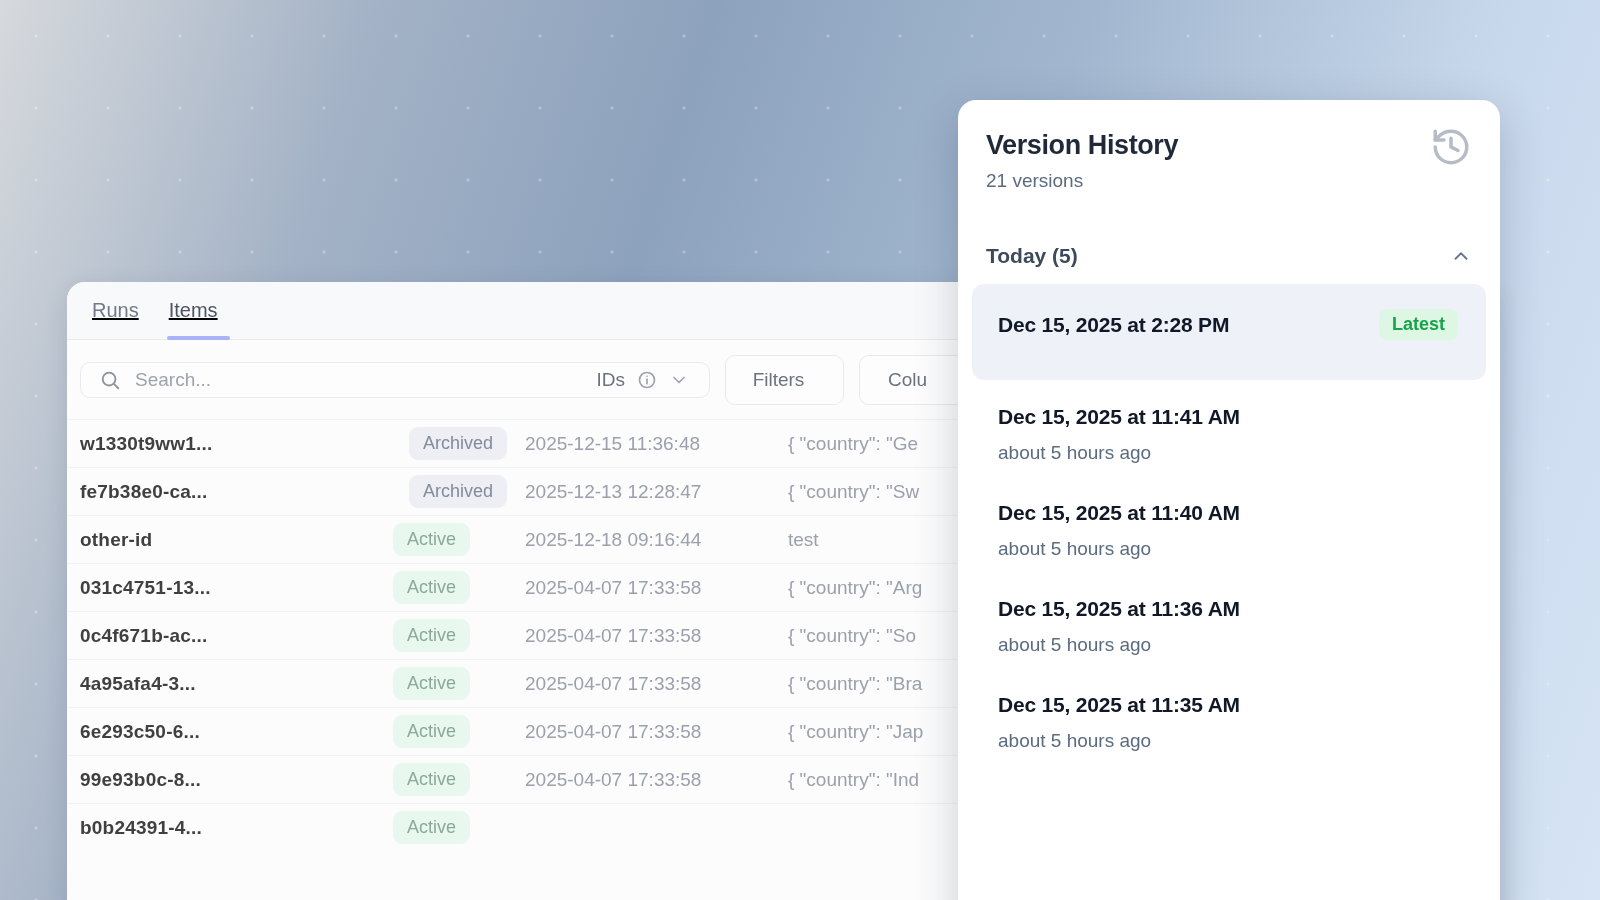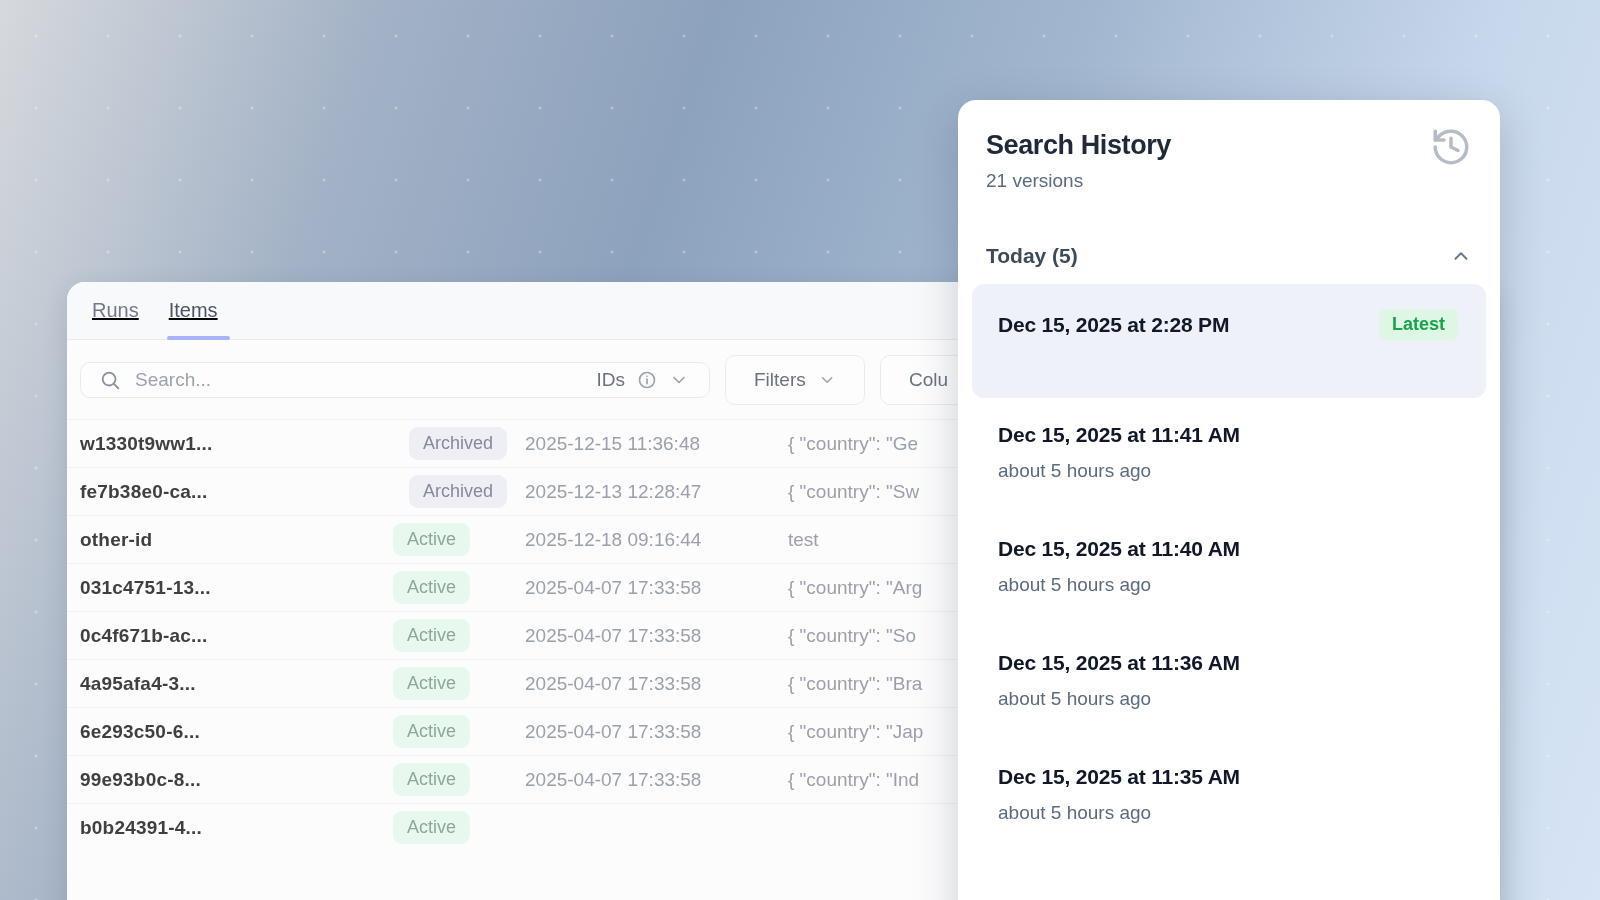--- a/index.html
+++ b/index.html
@@ -53,21 +53,21 @@
     flex: 1; border: none; outline: none; background: transparent;
     font-family: "Liberation Sans", sans-serif; font-size: 19px; color: #374151;
   }
   .searchbox input::placeholder { color: #9ca3af; }
   .ids-cluster { display: flex; align-items: center; gap: 12px; color: #6b7280; font-size: 19px; }
   .btn {
     height: 50px; background: #fdfdfe; border: 1px solid #e8eaee; border-radius: 10px;
     display: flex; align-items: center; gap: 12px; padding: 0 28px;
     font-size: 19px; color: #6b7280;
   }
-  .btn.filters { width: 140px; justify-content: center; }
+  .btn.filters { width: 119px; justify-content: center; }
   .btn.columns { width: 160px; }
 
   
   .table { margin-top: 14px; }
   .trow {
     display: grid; grid-template-columns: 153px 160px 132px 263px 1fr;
     padding-left: 13px; align-items: center; height: 48px;
   }
   .thead { height: 44px; color: #a6adb8; font-size: 19px; }
   .thead .hcell { display: flex; align-items: center; gap: 8px; }
@@ -91,21 +91,21 @@
   .vp-subtitle { font-size: 19px; color: #5b6b80; margin-top: 9px; }
   .history-icon { position: absolute; right: 28px; top: 26px; width: 42px; height: 42px; }
 
   .vp-group-header {
     display: flex; align-items: center; justify-content: space-between;
     padding: 0 28px; margin-top: 52px;
   }
   .vp-group-label { font-size: 21px; font-weight: 600; color: #3d4a5c; }
 
   .vp-entries { margin-top: 16px; padding: 0 14px; }
-  .vp-entry { border-radius: 12px; height: 114px; padding: 25px 28px 0 26px; }
+  .vp-entry { border-radius: 12px; height: 96px; padding: 25px 28px 0 26px; }
   .vp-entry.highlighted { background: #eef1f7; }
   .vp-entry-top { display: flex; align-items: center; justify-content: space-between; }
   .vp-entry-title { font-size: 21px; font-weight: bold; color: #111827; letter-spacing: -0.2px; }
   .vp-entry-sub { font-size: 19px; color: #5b6b80; margin-top: 13px; }
   .latest-badge {
     background: #ddf7e4; color: #17a34a; font-weight: bold; font-size: 18px;
     padding: 5px 13px; border-radius: 8px;
   }
 
   svg.icon { display: block; }
@@ -227,21 +227,21 @@
     <div class="cell"><span class="badge badge-active">Active</span></div>
     <div class="cell"></div>
     <div class="cell"></div>
   </div>
 </div>
     </div>
   </div>
 
   <div class="version-panel">
     <div class="vp-header">
-      <div class="vp-title">Search History</div>
+      <div class="vp-title">Version History</div>
       <div class="vp-subtitle">21 versions</div>
       <svg class="history-icon icon" viewBox="0 0 24 24" fill="none" stroke="#b6bcc6" stroke-width="2" stroke-linecap="round" stroke-linejoin="round">
         <path d="M3 12a9 9 0 1 0 9-9 9.75 9.75 0 0 0-6.74 2.74L3 8"></path>
         <path d="M3 3v5h5"></path>
         <path d="M12 7v5l4 2"></path>
       </svg>
     </div>
 
     <div class="vp-group-header">
       <span class="vp-group-label">Today (5)</span>

